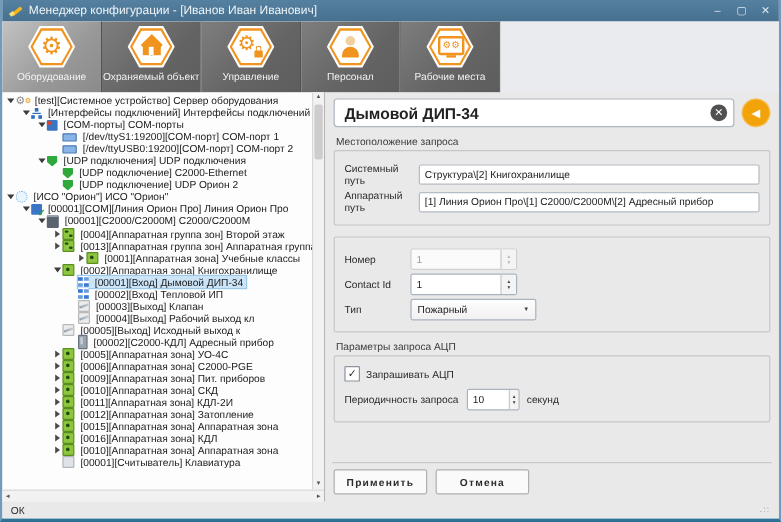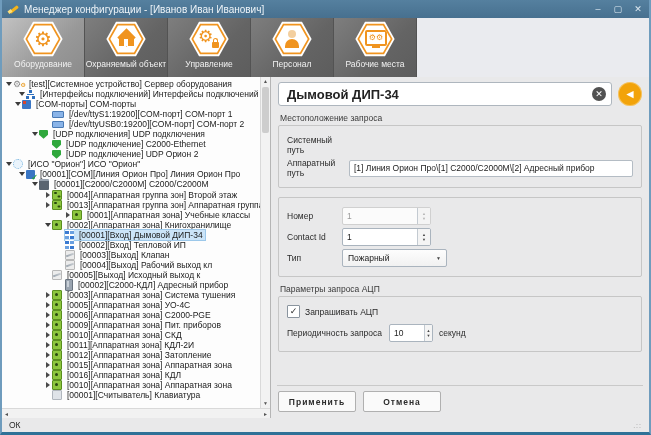--- a/index.html
+++ b/index.html
@@ -218,21 +218,21 @@
             </div>
             <div class="trow" style="padding-left: 16px;">
               <span class="arr">
                 <span class="open"></span>
               </span>
               <span class="lblwrap">
                 <span class="ic ic-net"></span>
                 <span class="lbl">[Интерфейсы подключений] Интерфейсы подключений</span>
               </span>
             </div>
-            <div class="trow" style="padding-left: 12px;">
+            <div class="trow" style="padding-left: 29px;">
               <span class="arr">
                 <span class="open"></span>
               </span>
               <span class="lblwrap">
                 <span class="ic ic-comports"></span>
                 <span class="lbl">[COM-порты] COM-порты</span>
               </span>
             </div>
             <div class="trow" style="padding-left: 42px;">
               <span class="arr"></span>
@@ -367,29 +367,20 @@
               <span class="lblwrap">
                 <span class="ic ic-output"></span>
                 <span class="lbl">[00005][Выход] Исходный выход к</span>
               </span>
             </div>
             <div class="trow" style="padding-left: 55px;">
               <span class="arr"></span>
               <span class="lblwrap">
                 <span class="ic ic-kdl"></span>
                 <span class="lbl">[00002][С2000-КДЛ] Адресный прибор</span>
-              </span>
-            </div>
-            <div class="trow" style="padding-left: 42px;">
-              <span class="arr">
-                <span class="closed"></span>
-              </span>
-              <span class="lblwrap">
-                <span class="ic ic-zone"></span>
-                <span class="lbl">[0003][Аппаратная зона] Система тушения</span>
               </span>
             </div>
             <div class="trow" style="padding-left: 42px;">
               <span class="arr">
                 <span class="closed"></span>
               </span>
               <span class="lblwrap">
                 <span class="ic ic-zone"></span>
                 <span class="lbl">[0005][Аппаратная зона] УО-4С</span>
               </span>
@@ -493,20 +484,21 @@
           <input class="det-title" value="Дымовой ДИП-34" style="">
           <span class="clear-btn">✕</span>
         </span>
         <span class="back-btn">◄</span>
       </div>
 
       <div class="grp-label">Местоположение запроса</div>
       <div class="grp-box">
         <div class="frow">
           <span class="flabel path-label">Системный путь</span>
+          <input class="path-input" value="Структура\[2] Книгохранилище" style="">
         </div>
         <div class="frow">
           <span class="flabel path-label">Аппаратный путь</span>
           <input class="path-input" value="[1] Линия Орион Про\[1] С2000/С2000М\[2] Адресный прибор" style="">
         </div>
       </div>
 
       <div class="grp-box" style="margin-top:9px">
         <div class="frow">
           <span class="flabel p-label">Номер</span>

